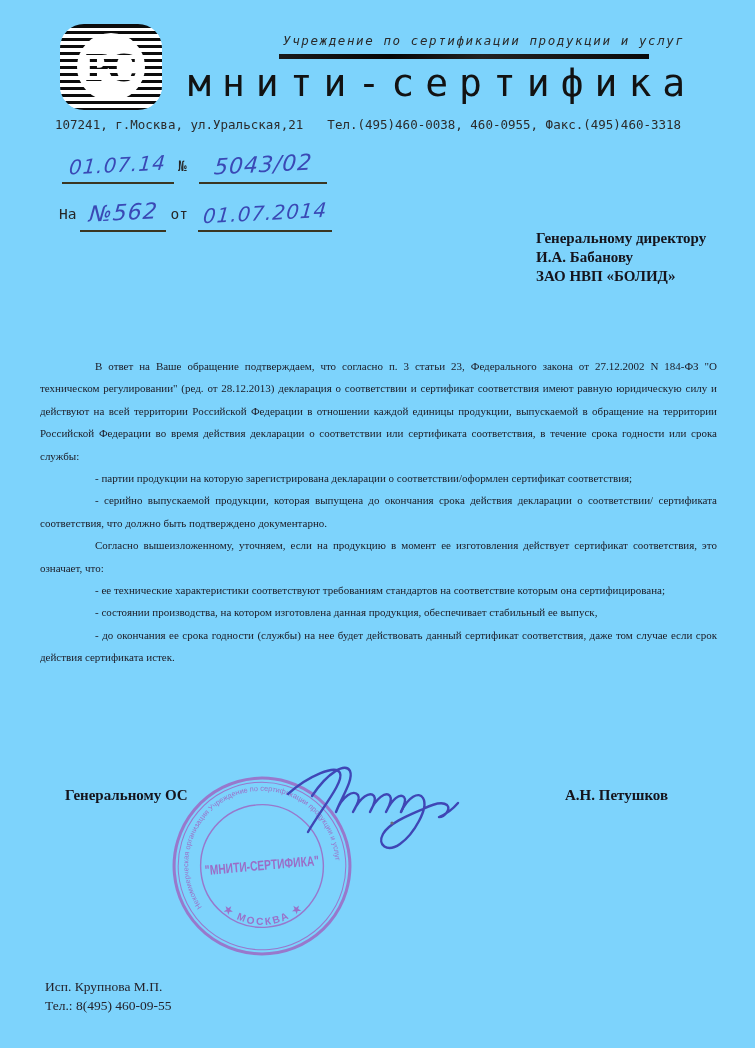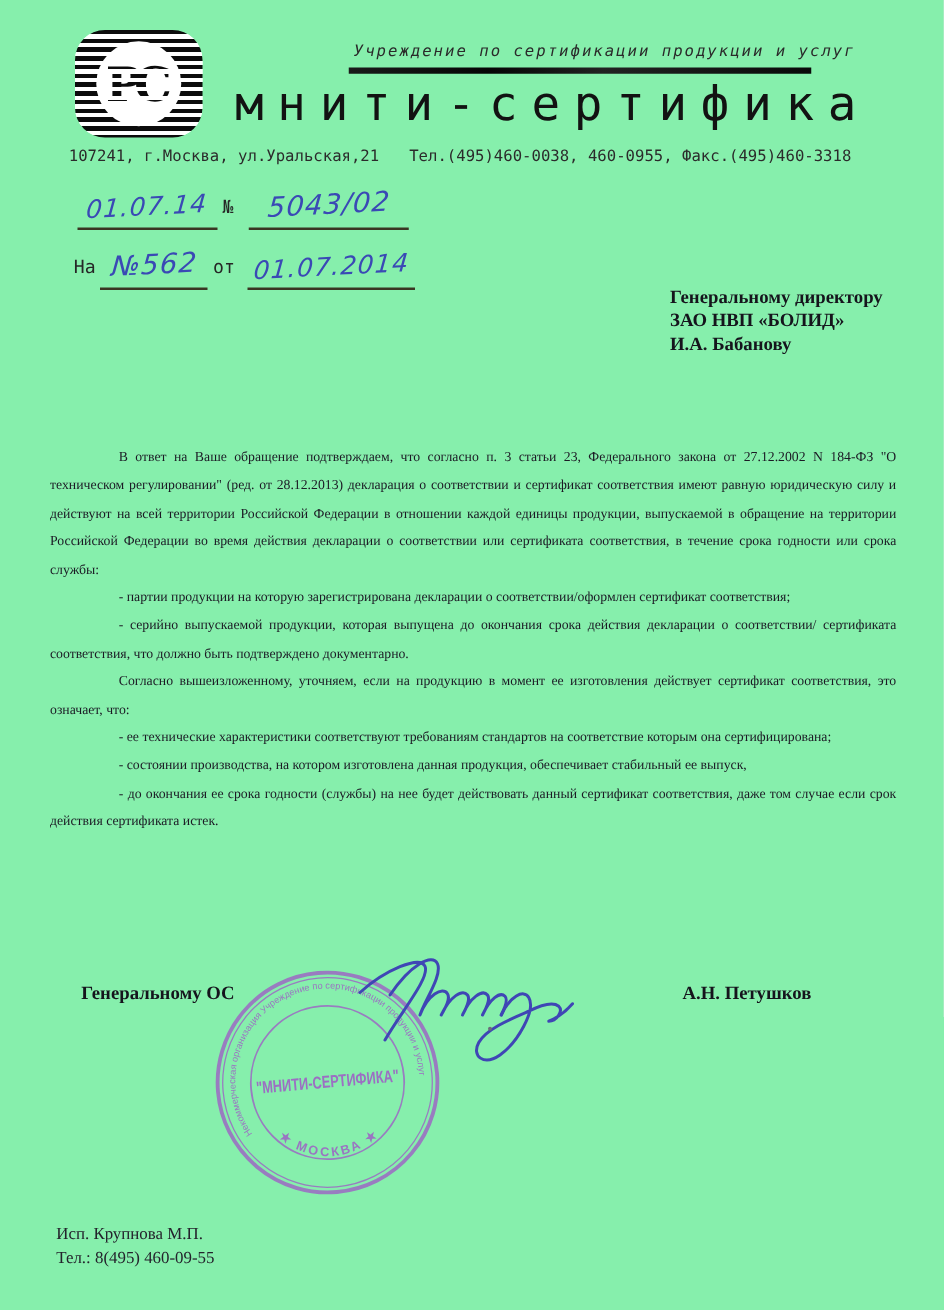--- a/index.html
+++ b/index.html
@@ -1,19 +1,19 @@
 <!DOCTYPE html>
 <html><head>
 <meta charset="utf-8">
 <style>
   html,body { margin:0; padding:0; }
   body { background:#e8e8e6; }
   .page {
     position:relative; width:755px; height:1048px; margin:0 auto;
-    background:#86efac; overflow:hidden;
+    background:#7dd3fc; overflow:hidden;
     font-family:"Liberation Serif", serif; color:#1c1b22;
   }
 
   
   .logo {
     position:absolute; left:60px; top:24px; width:102px; height:86px;
     border-radius:24px;
     background:repeating-linear-gradient(#0c0c0c 0 3.5px, #ffffff 3.5px 7px);
   }
   .logo-circle {
@@ -81,21 +81,21 @@
 
   
   .body-text {
     position:absolute; left:40px; top:355px; width:677px;
     font-size:11px; line-height:22.4px; text-align:justify; color:#1b1a24;
   }
   .body-text p { margin:0; text-indent:55px; }
 
   
   .sig-title { position:absolute; left:65px; top:787px; font-weight:bold; font-size:15px; color:#15141c; }
-  .sig-name  { position:absolute; left:546px; top:787px; font-weight:bold; font-size:15px; color:#15141c; }
+  .sig-name  { position:absolute; left:565px; top:787px; font-weight:bold; font-size:15px; color:#15141c; }
 
   .stamp-svg { position:absolute; left:168px; top:774px; transform:rotate(-5deg); }
   .sign-svg  { position:absolute; left:282px; top:746px; }
 
   
   .footer {
     position:absolute; left:45px; top:977px;
     font-size:13.5px; line-height:19px; color:#24232c;
   }
 </style>
@@ -122,22 +122,22 @@
   <div class="ref-row ref-row1">
     <span class="blank w1"><span class="hw hw-md">01.07.14</span></span><span class="ref-label">№</span><span class="blank w2"><span class="hw hw-lg">5043/02</span></span>
   </div>
 
   <div class="ref-row ref-row2">
     <span class="ref-label">На</span><span class="blank w3"><span class="hw hw-lg">№562</span></span><span class="ref-label">от</span><span class="blank w4"><span class="hw hw-md">01.07.2014</span></span>
   </div>
 
   <div class="recipient">
     <div>Генеральному директору</div>
+    <div>И.А. Бабанову</div>
     <div>ЗАО НВП «БОЛИД»</div>
-    <div>И.А. Бабанову</div>
   </div>
 
   <div class="body-text">
     <p>В ответ на Ваше обращение подтверждаем, что согласно п. 3 статьи 23, Федерального закона от 27.12.2002 N 184-ФЗ "О техническом регулировании" (ред. от 28.12.2013) декларация о соответствии и сертификат соответствия имеют равную юридическую силу и действуют на всей территории Российской Федерации в отношении каждой единицы продукции, выпускаемой в обращение на территории Российской Федерации во время действия декларации о соответствии или сертификата соответствия, в течение срока годности или срока службы:</p>
     <p>- партии продукции на которую зарегистрирована декларации о соответствии/оформлен сертификат соответствия;</p>
     <p>- серийно выпускаемой продукции, которая выпущена до окончания срока действия декларации о соответствии/ сертификата соответствия, что должно быть подтверждено документарно.</p>
     <p>Согласно вышеизложенному, уточняем, если на продукцию в момент ее изготовления действует сертификат соответствия, это означает, что:</p>
     <p>- ее технические характеристики соответствуют требованиям стандартов на соответствие которым она сертифицирована;</p>
     <p>- состоянии производства, на котором изготовлена данная продукция, обеспечивает стабильный ее выпуск,</p>
     <p>- до окончания ее срока годности (службы) на нее будет действовать данный сертификат соответствия, даже том случае если срок действия сертификата истек.</p>

